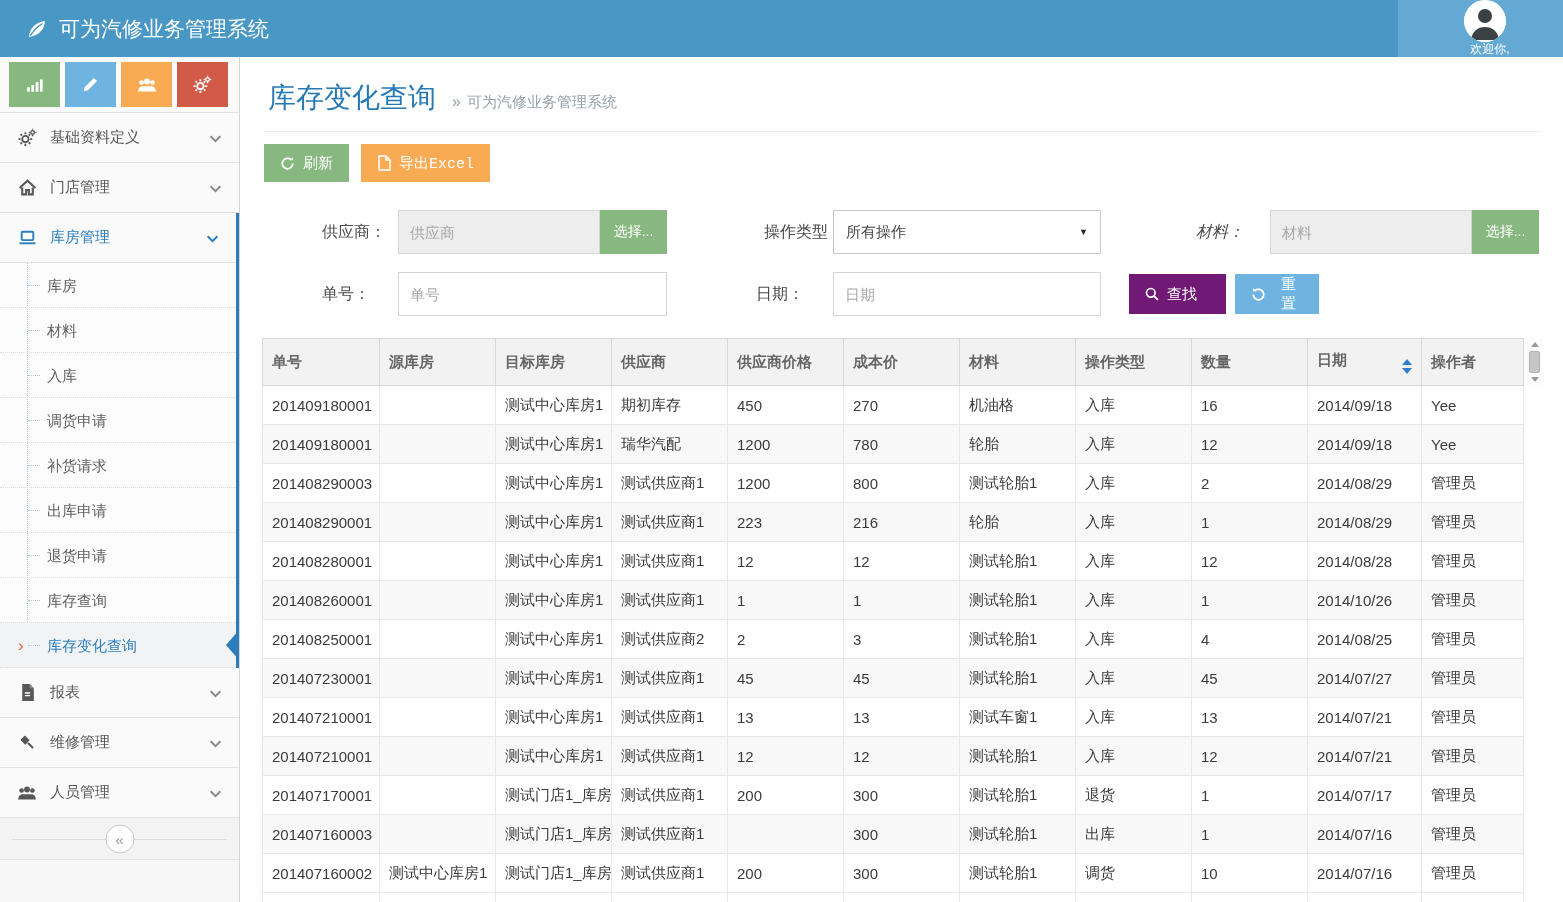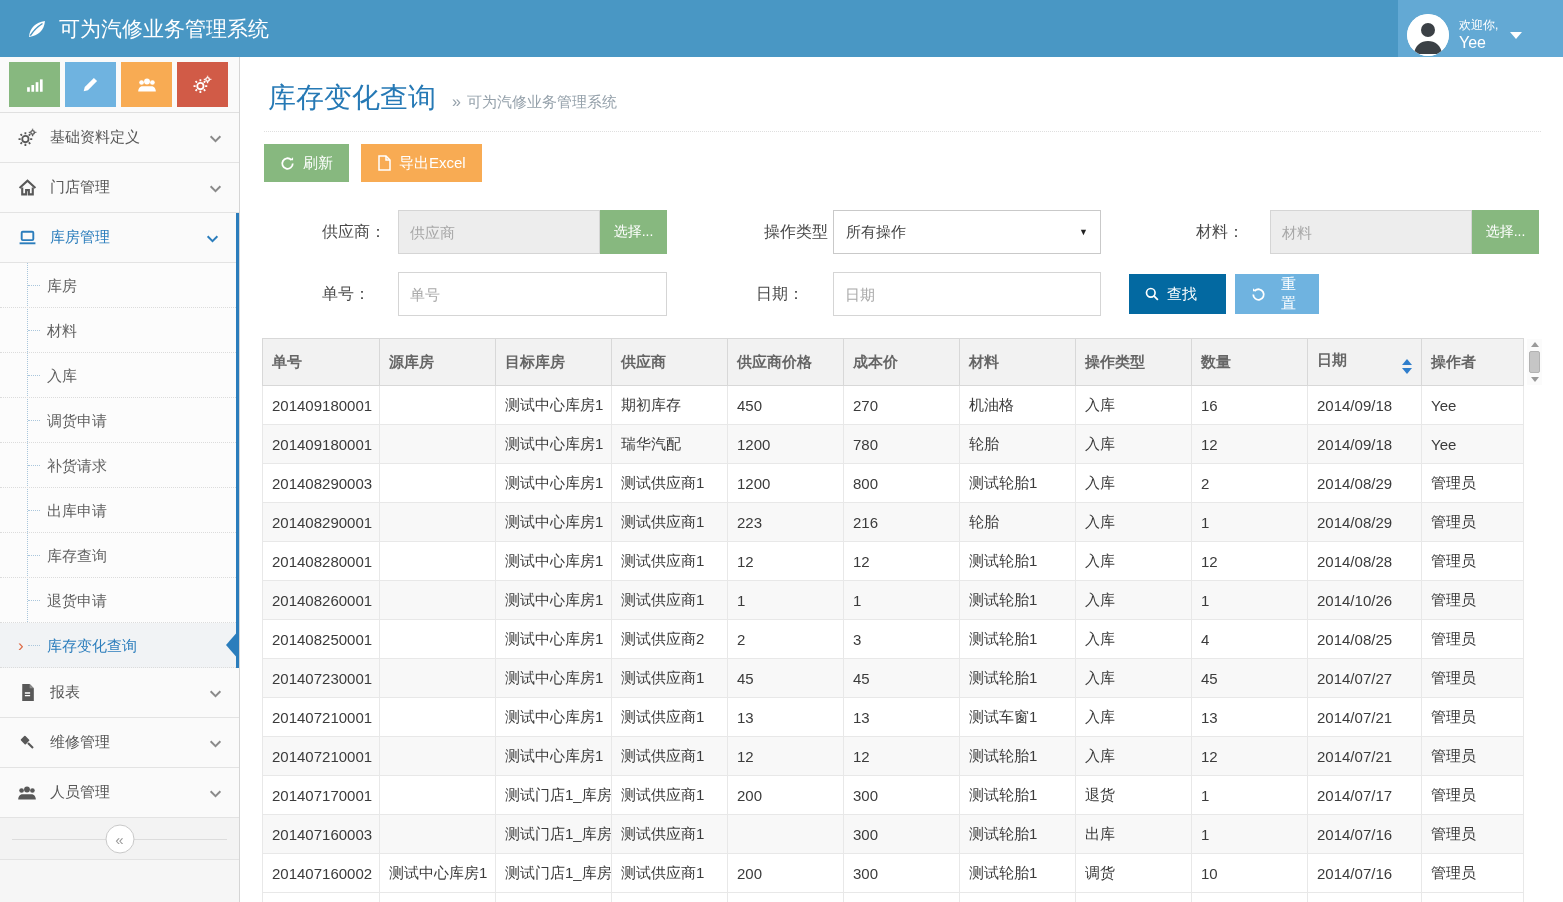--- a/index.html
+++ b/index.html
@@ -2,21 +2,21 @@
 <html><head>
 <meta charset="utf-8">
 <style>
   * { margin:0; padding:0; box-sizing:border-box; }
   html,body { width:1563px; height:902px; overflow:hidden; }
   body { font-family:"Liberation Sans","DejaVu Sans",sans-serif; background:#fff; position:relative; }
 
   
   .navbar { position:absolute; left:0; top:0; width:1563px; height:57px; background:#4997c4; }
   .brand { position:absolute; left:26px; top:0; height:57px; display:flex; align-items:center; gap:11px; color:#fff; font-size:21px; }
-  .user-box { position:absolute; right:0; top:0; height:70px; width:165px; background:#63a9d4; display:flex; align-items:center; padding-left:9px; cursor:pointer; }
+  .user-box { position:absolute; right:0; top:0; height:70px; width:165px; background:#63a9d4; display:flex; align-items:center; padding-left:9px; cursor:pointer;flex-direction:column; }
   .avatar { width:42px; height:42px; border-radius:50%; background:#fff; overflow:hidden; flex:0 0 42px; }
   .user-text { color:#fff; line-height:1.25; margin-left:10px; }
   .user-text .welcome { display:block; font-size:12px; }
   .user-text .uname { display:block; font-size:16px; }
   .caret { width:0; height:0; border-left:6px solid transparent; border-right:6px solid transparent; border-top:7px solid #fff; margin-left:12px; }
 
   
   .sidebar { position:absolute; left:0; top:57px; width:240px; height:845px; background:#f6f6f6; border-right:1px solid #d5d5d5; }
   .shortcuts { height:56px; background:#fafafa; border-bottom:1px solid #e0e0e0; display:flex; align-items:center; gap:5px; padding-left:9px; }
   .sc-btn { width:51px; height:45px; display:flex; align-items:center; justify-content:center; cursor:pointer; border:none; }
@@ -42,33 +42,33 @@
   
   .main { position:absolute; left:240px; top:57px; width:1323px; height:845px; background:#fff; overflow:hidden; }
   .page-header { padding-top:22px; }
   .ph-row { padding-left:28px; display:flex; align-items:baseline; height:34px; }
   .ph-title { color:#2679b5; font-size:28px; font-weight:400; }
   .ph-crumb-sep { color:#95a1ab; font-size:16px; margin-left:16px; }
   .ph-crumb { color:#95a1ab; font-size:15px; margin-left:6px; }
   .ph-divider { margin:18px 22px 0 24px; border-top:1px dotted #dfdfdf; }
 
   .toolbar { margin:12px 0 0 24px; height:38px; display:flex; gap:12px; }
-  .btn { display:inline-flex; align-items:center; gap:8px; border:none; color:#fff; font-size:15px; height:38px; padding:0 16px; cursor:pointer; font-family:Liberation Sans, sans-serif; }
+  .btn { display:inline-flex; align-items:center; gap:8px; border:none; color:#fff; font-size:15px; height:38px; padding:0 16px; cursor:pointer; font-family:Liberation Mono, monospace; }
   .btn-refresh { background:#87b87f; }
   .btn-export { background:#f8ab53; }
 
   .filters { position:relative; margin-top:28px; height:106px; font-size:16px; color:#4a4a4a; }
   .f-label { position:absolute; line-height:44px; white-space:nowrap;margin-left:44px; }
   .f-input { position:absolute; height:44px; border:1px solid #d5d5d5; background:#fff; padding:0 11px; font-size:15px; color:#555; font-family:inherit; outline:none; }
   .f-input::placeholder { color:#a8a8a8; opacity:1; }
   .f-input.readonly { background:#ededed; }
   .btn-choose { position:absolute; height:44px; width:67px; background:#87b87f; color:#fff; border:none; font-size:14px; cursor:pointer; font-family:inherit; }
   .f-select { position:absolute; height:44px; border:1px solid #c9c9c9; background:#fff; display:flex; align-items:center; justify-content:space-between; padding:0 12px; font-size:15px; color:#444; cursor:pointer; }
   .sel-arrow { font-size:9px; color:#222; }
-  .btn-search { position:absolute; left:889px; top:64px; width:97px; height:40px; background:#0369a1; }
+  .btn-search { position:absolute; left:889px; top:64px; width:97px; height:40px; background:#701a75; }
   .btn-reset { position:absolute; left:995px; top:64px; width:84px; height:40px; background:#6fb3e0; }
 
   
   .table-wrap { position:relative; margin:22px 0 0 22px; width:1284px; height:565px; overflow:hidden; }
   table.grid { border-collapse:collapse; table-layout:fixed; width:1261px; }
   .grid th { background:#f2f2f2; height:47px; text-align:left; font-size:15px; font-weight:bold; color:#666; padding:0 4px 0 9px; border:1px solid #d8d8d8; white-space:nowrap; overflow:hidden; }
   .grid td { height:39px; font-size:15px; color:#3b3b3b; padding:0 4px 0 9px; border:1px solid #e8e8e8; white-space:nowrap; overflow:hidden; background:#fff; }
   .grid tr.alt td { background:#f8f8f8; }
   .sorts { float:right; margin:8px 5px 0 0; display:flex; flex-direction:column; gap:3px; cursor:pointer; }
   .s-up { width:0; height:0; border-left:5px solid transparent; border-right:5px solid transparent; border-bottom:6px solid #2f7ecc; }
@@ -205,22 +205,22 @@
             <path d="M1.5 1.5L6 6l4.5-4.5" fill="none" stroke="#2b7dbc" stroke-width="1.8"></path>
           </svg></span>
     </div>
     <ul class="submenu" id="submenu">
         <li><span>库房</span></li>
         <li><span>材料</span></li>
         <li><span>入库</span></li>
         <li><span>调货申请</span></li>
         <li><span>补货请求</span></li>
         <li><span>出库申请</span></li>
+        <li><span>退货申请</span></li>
         <li><span>库存查询</span></li>
-        <li><span>退货申请</span></li>
         <li class="active"><span class="arr">›</span><span>库存变化查询</span></li>
       </ul>
   </div>
 
   <div class="section">
     <div class="menu-item">
       <span class="mi-icon">
           <svg width="17" height="19" viewBox="0 0 16 18">
             <path d="M3 1h7l4 4v12H3z" fill="#585858"></path>
             <path d="M10 1v4h4z" fill="#8a8a8a"></path>
@@ -311,21 +311,21 @@
     <span class="f-label" style="left:38px; top:0;">供应商：</span>
     <input class="f-input readonly" style="left: 158px; top: 0px; width: 202px;" readonly="" placeholder="供应商">
     <button class="btn-choose" style="left:360px; top:0;">选择...</button>
 
     <span class="f-label" style="left:480px; top:0;">操作类型：</span>
     <div class="f-select" style="left:593px; top:0; width:268px;">
       <span>所有操作</span>
       <span class="sel-arrow">▼</span>
     </div>
 
-    <span class="f-label" style="left:912px; top:0;">材料：</span>
+    <span class="f-label" style="left:912px; top:0;font-style:italic;">材料：</span>
     <input class="f-input readonly" style="left: 1030px; top: 0px; width: 202px;" readonly="" placeholder="材料">
     <button class="btn-choose" style="left:1232px; top:0;">选择...</button>
 
     <span class="f-label" style="left:38px; top:62px;">单号：</span>
     <input class="f-input" style="left: 158px; top: 62px; width: 269px;" placeholder="单号">
 
     <span class="f-label" style="left:472px; top:62px;">日期：</span>
     <input class="f-input" style="left: 593px; top: 62px; width: 268px;" placeholder="日期">
 
     <button class="btn btn-search">

